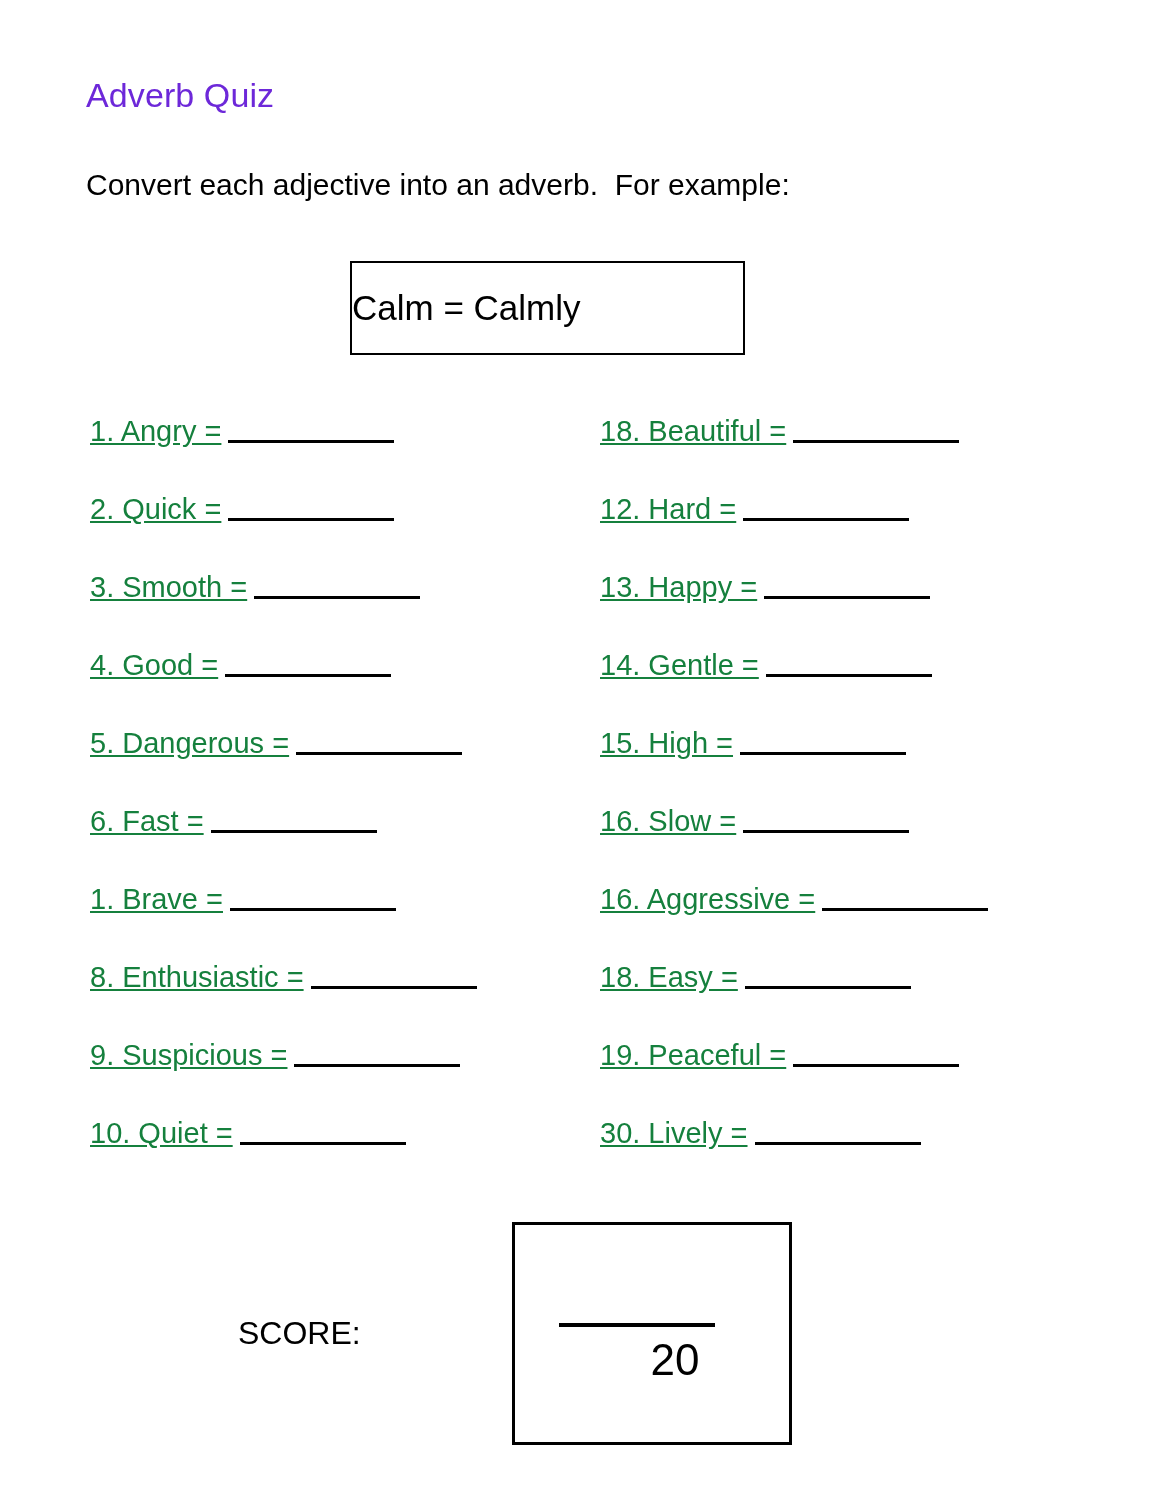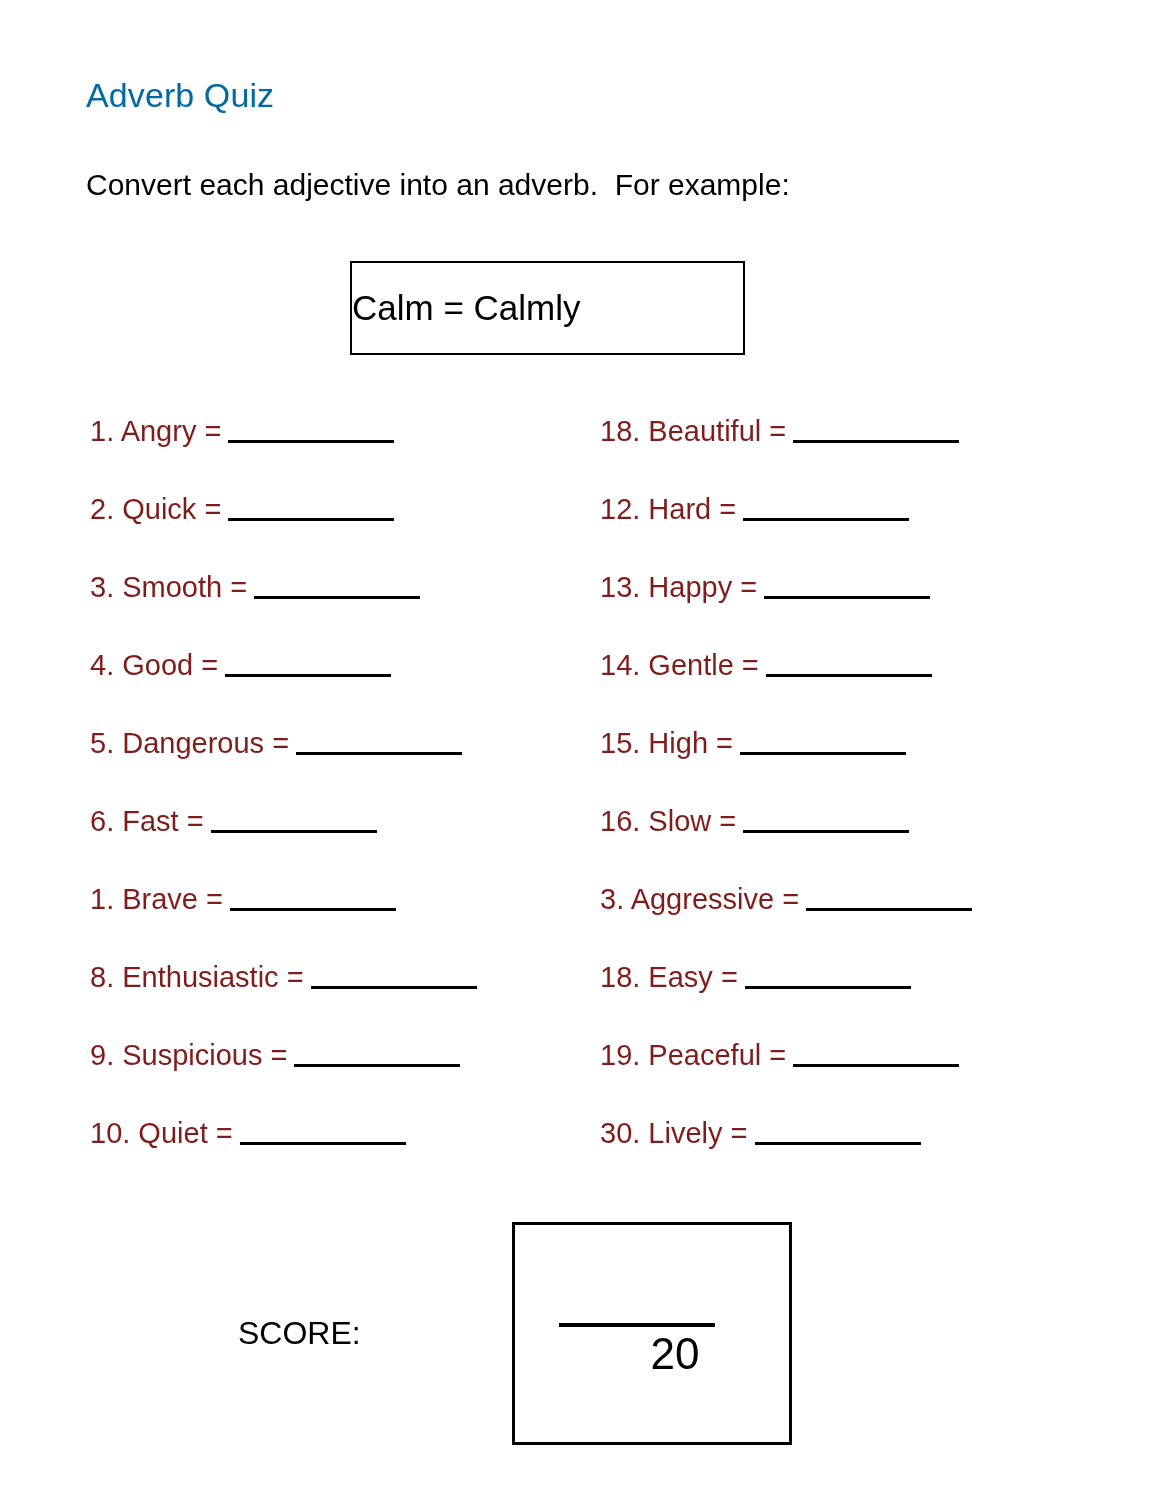--- a/index.html
+++ b/index.html
@@ -77,21 +77,22 @@
     top: 0;
   }
   .col-left  { left: 90px;  width: 500px; }
   .col-right { left: 600px; width: 520px; }
 
   .quiz-item {
     height: 78px;
     font-size: 29px;
     line-height: 34px;
     white-space: nowrap;
-    color: #7f1d1d;
+    color: #15803d;
+    text-decoration: underline;
   }
   .item-label {
     white-space: pre;
   }
   .blank-line {
     display: inline-block;
     width: 166px;
     border-bottom: 3px solid #000000;
     height: 20px;
     vertical-align: -2px;
@@ -135,32 +136,32 @@
     display: block;
     width: 156px;
     margin: 0 auto 0 44px;
     border-bottom: 4px solid #000000;
     height: 2px;
   }
   .score-total {
     display: block;
     font-size: 44px;
     line-height: 48px;
-    margin-top: 3px;
+    margin-top: 9px;
     margin-left: 46px;
     text-align: center;
     white-space: pre;
   }
 </style>
 </head>
 <body>
 
 <div class="page">
 
-  <div class="doc-title" style="color: #0369a1;">Adverb Quiz</div>
+  <div class="doc-title" style="color: #6d28d9;">Adverb Quiz</div>
 
   <div class="instruction">Convert each adjective into an adverb.  For example:</div>
 
   <div class="example-box">
     <span class="example-text">Calm = Calmly</span>
   </div>
 
   <div class="quiz">
     <div class="col col-left">
         <div class="quiz-item"><span class="item-label">1. Angry =</span><span class="blank-line"></span></div>
@@ -174,21 +175,21 @@
         <div class="quiz-item"><span class="item-label">9. Suspicious =</span><span class="blank-line"></span></div>
         <div class="quiz-item"><span class="item-label">10. Quiet =</span><span class="blank-line"></span></div>
       </div>
     <div class="col col-right">
         <div class="quiz-item"><span class="item-label">18. Beautiful =</span><span class="blank-line"></span></div>
         <div class="quiz-item"><span class="item-label">12. Hard =</span><span class="blank-line"></span></div>
         <div class="quiz-item"><span class="item-label">13. Happy =</span><span class="blank-line"></span></div>
         <div class="quiz-item"><span class="item-label">14. Gentle =</span><span class="blank-line"></span></div>
         <div class="quiz-item"><span class="item-label">15. High =</span><span class="blank-line"></span></div>
         <div class="quiz-item"><span class="item-label">16. Slow =</span><span class="blank-line"></span></div>
-        <div class="quiz-item"><span class="item-label">3. Aggressive =</span><span class="blank-line"></span></div>
+        <div class="quiz-item"><span class="item-label">16. Aggressive =</span><span class="blank-line"></span></div>
         <div class="quiz-item"><span class="item-label">18. Easy =</span><span class="blank-line"></span></div>
         <div class="quiz-item"><span class="item-label">19. Peaceful =</span><span class="blank-line"></span></div>
         <div class="quiz-item"><span class="item-label">30. Lively =</span><span class="blank-line"></span></div>
       </div>
   </div>
 
   <div class="score-area">
     <div class="score-label">SCORE:</div>
     <div class="score-box">
       <div class="score-fraction">

